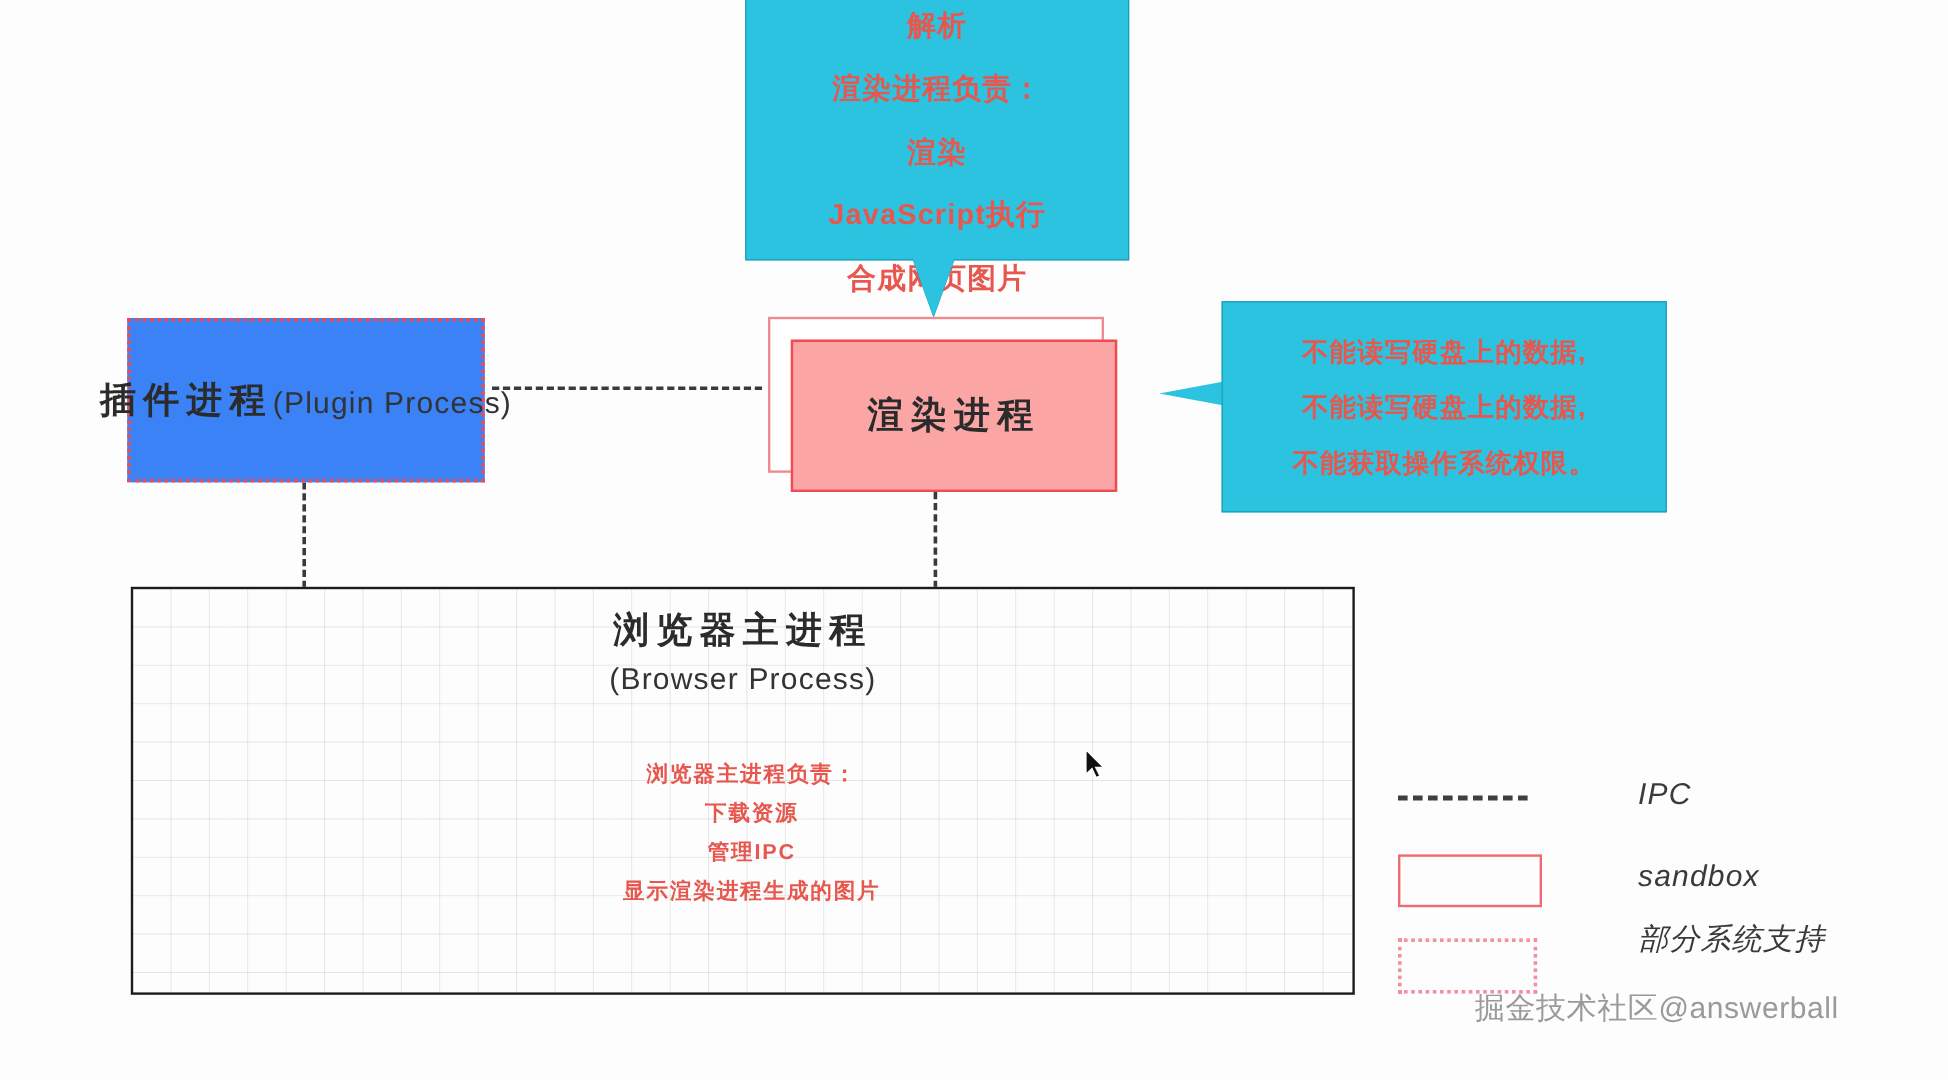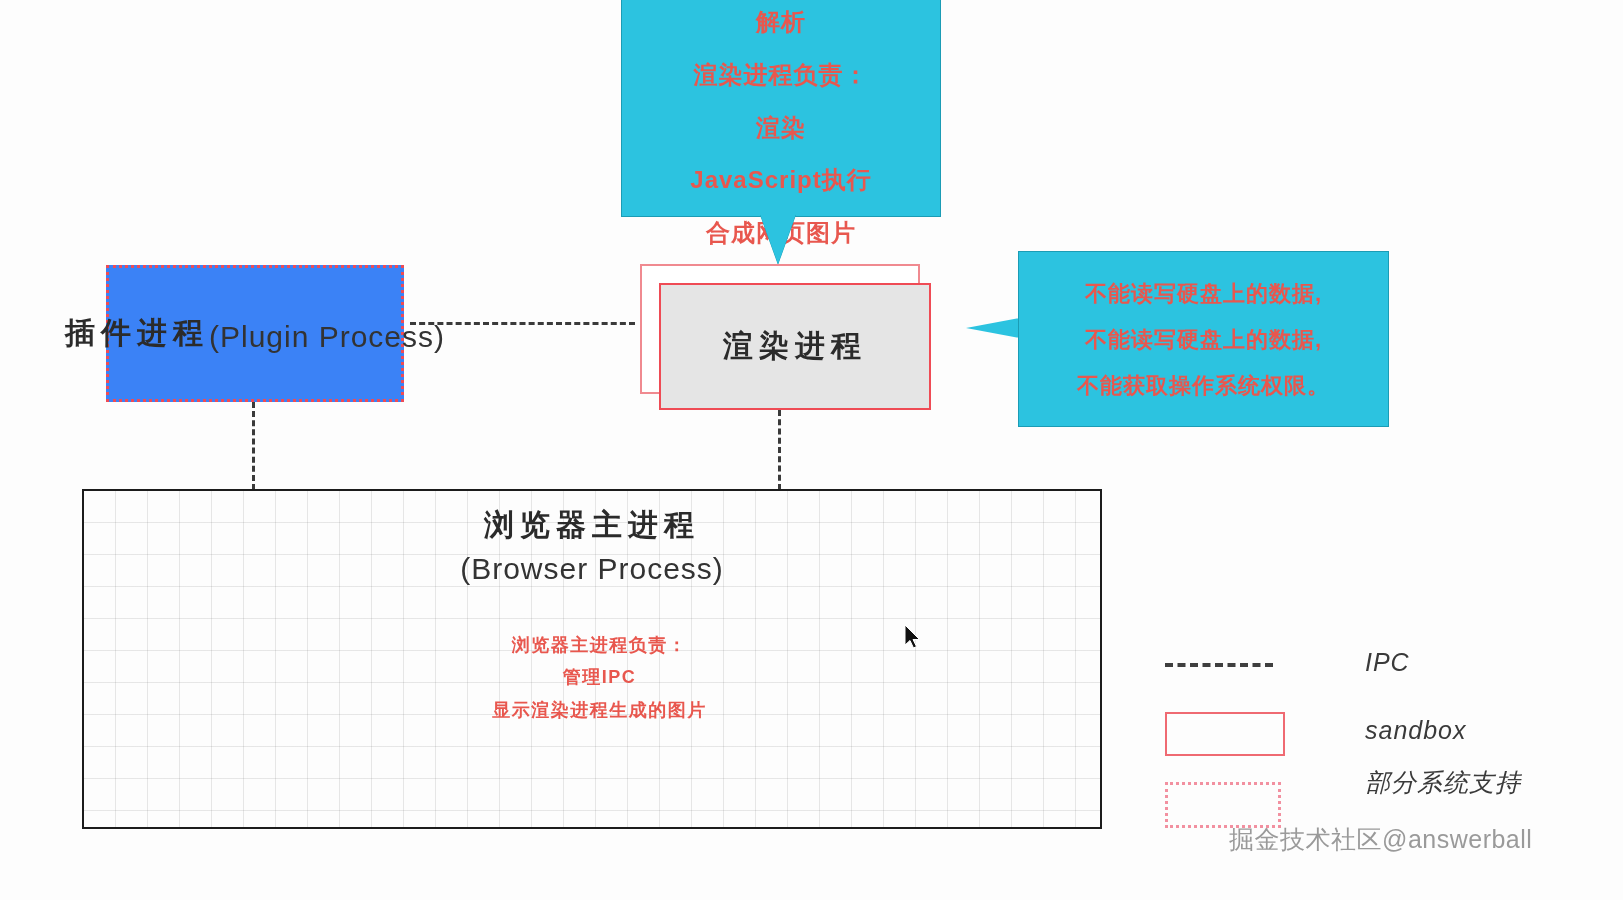--- a/index.html
+++ b/index.html
@@ -74,21 +74,21 @@
 
   
   .proc-title-cn {
     font-size: 30px;
     color: #2b2b2b;
     letter-spacing: 6px;
     font-weight: 600;
     white-space: nowrap;
   }
   .proc-title-en {
-    font-size: 30px;
+    font-size: 25px;
     color: #333333;
     letter-spacing: 1px;
     white-space: nowrap;
     margin-top: 6px;
   }
 
   
   #plugin-process {
     left: 106px;
     top: 265px;
@@ -110,29 +110,29 @@
     height: 130px;
     border: 2px solid #f08a90;
     background: #ffffff;
   }
   #render-process {
     left: 659px;
     top: 283px;
     width: 272px;
     height: 127px;
     border: 2px solid #ef4b55;
-    background: #e5e5e5;
+    background: #fca5a5;
     display: flex;
     align-items: center;
     justify-content: center;
   }
 
   
   #browser-process {
-    left: 82px;
+    left: 109px;
     top: 489px;
     width: 1020px;
     height: 340px;
     border: 2px solid #1c1c1c;
     background-color: #fdfdfd;
     background-image:
       linear-gradient(to right, rgba(120,120,120,.17) 1px, transparent 1px),
       linear-gradient(to bottom, rgba(120,120,120,.17) 1px, transparent 1px);
     background-size: 32px 32px;
     background-position: -1px -1px;
@@ -261,20 +261,21 @@
     <div class="proc-title-cn">渲染进程</div>
   </div>
 
   <div class="abs" id="browser-process">
     <div id="browser-head">
       <div class="proc-title-cn">浏览器主进程</div>
       <div class="proc-title-en">(Browser Process)</div>
     </div>
     <div id="browser-notes">
       <span class="line">浏览器主进程负责：</span>
+      <span class="line">下载资源</span>
       <span class="line">管理IPC</span>
       <span class="line">显示渲染进程生成的图片</span>
     </div>
   </div>
 
   <div class="abs" id="legend">
     <div class="legend-row">
       <div class="legend-sample" id="legend-ipc-sample"></div>
       <div class="legend-label" id="legend-ipc-label">IPC</div>
     </div>

